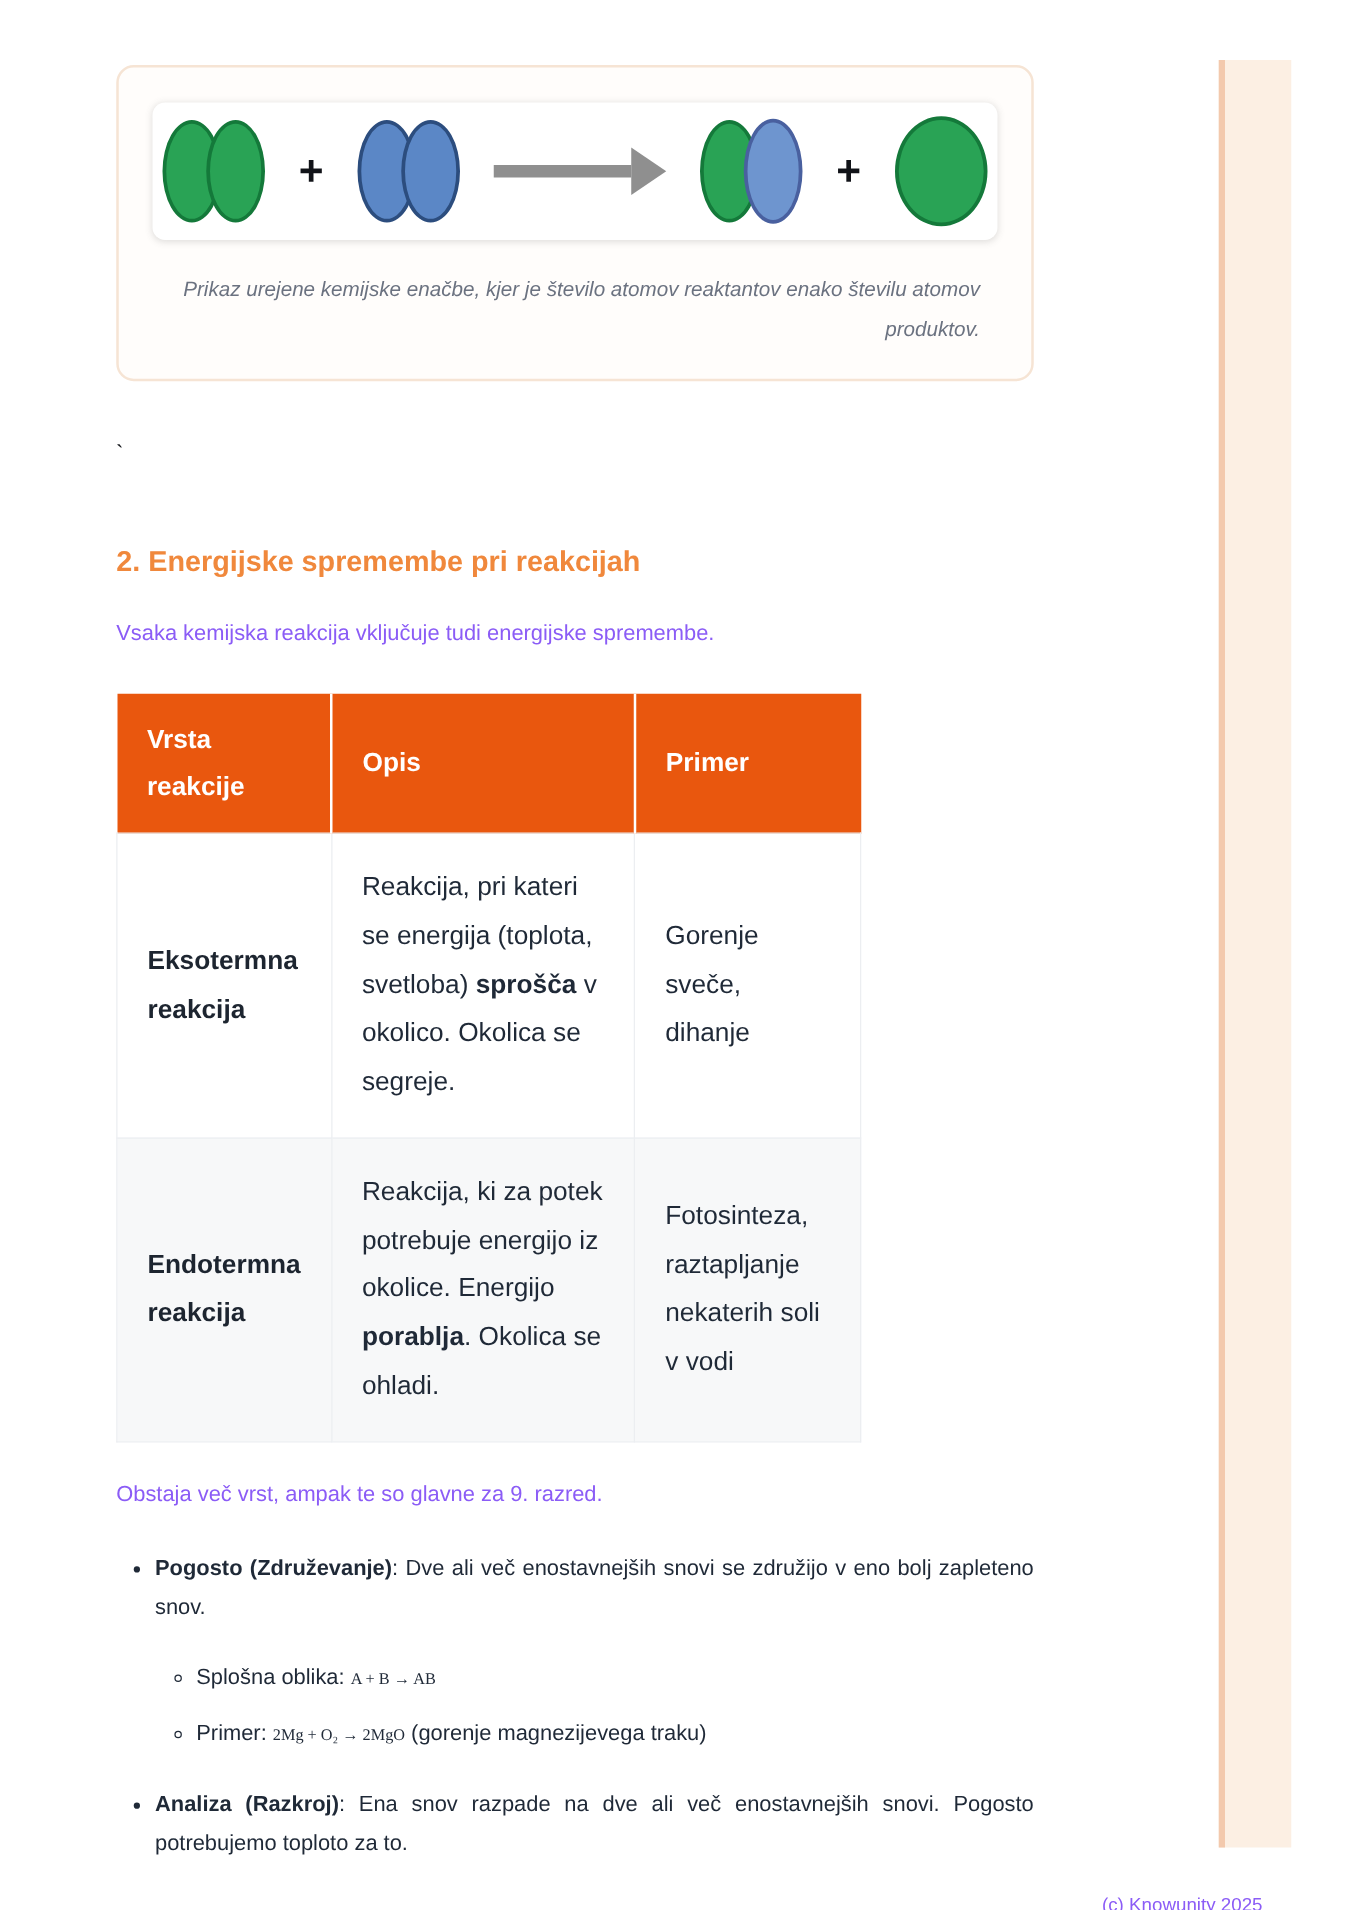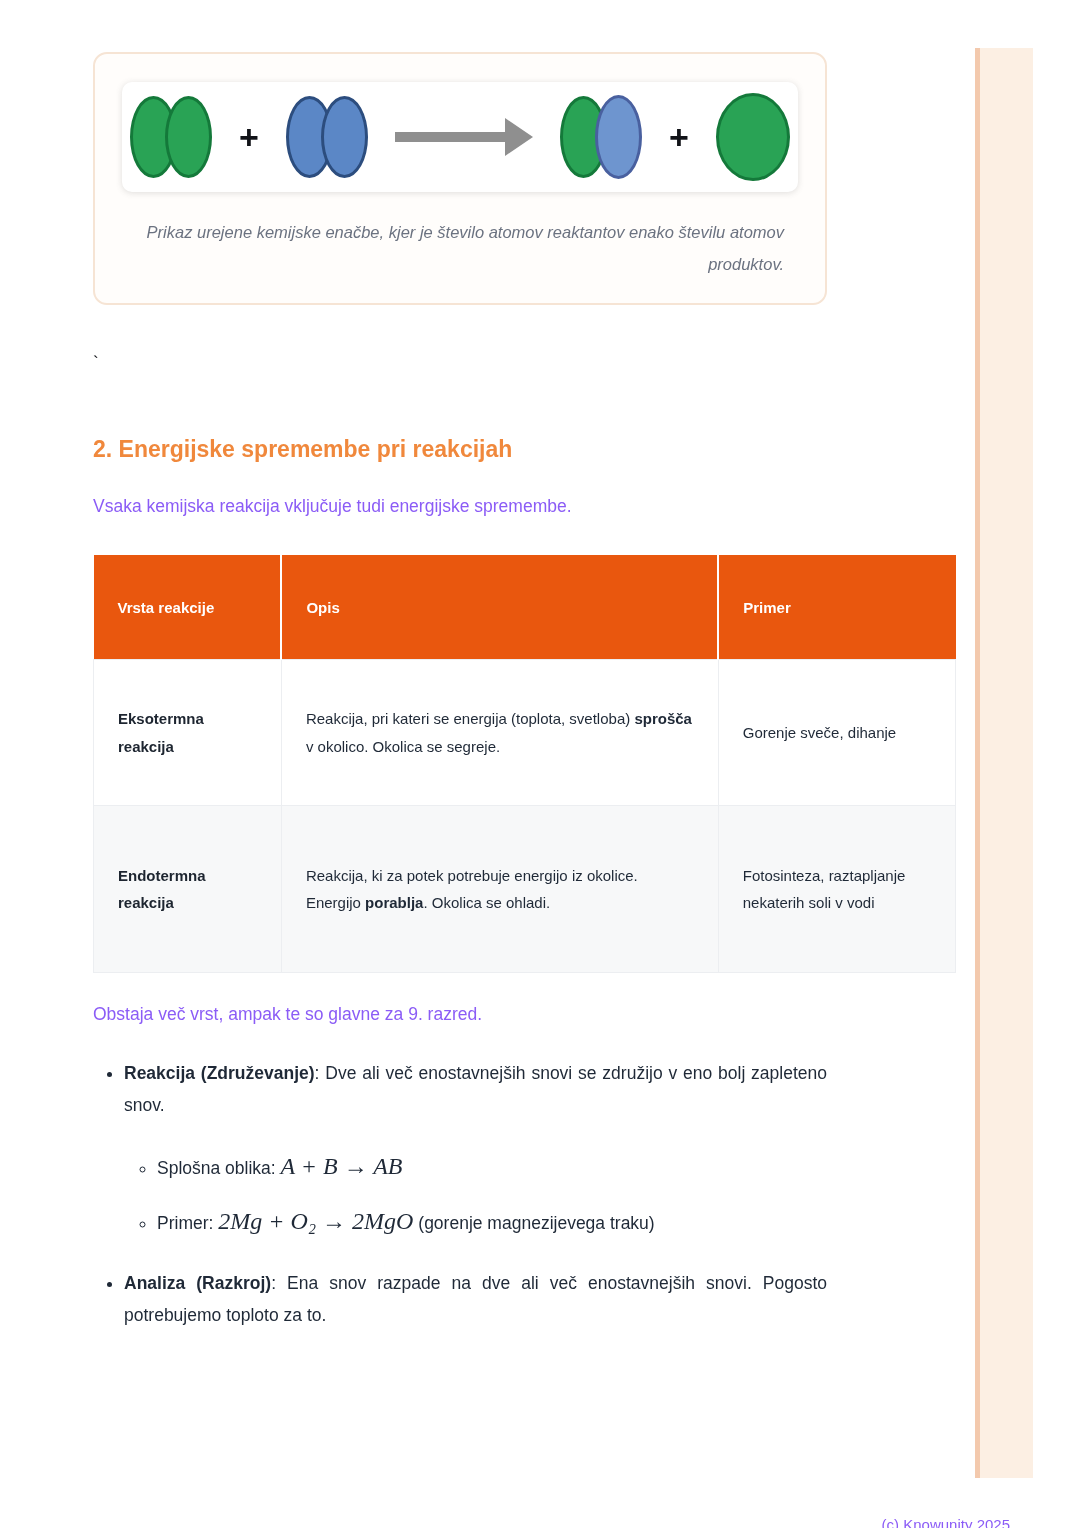--- a/index.html
+++ b/index.html
@@ -107,23 +107,23 @@
   .body-para {
     margin: 27px 0 0 0;
     font-size: 17.5px;
     line-height: 1.6;
     color: #8b5cf6;
   }
 
   
   table.energy-table {
     margin-top: 35px;
-    width: 863px;
+    width: 596px;
     border-collapse: collapse;
-    font-size: 15px;
+    font-size: 21px;
   }
   .energy-table th {
     background: #e9570e;
     color: #ffffff;
     font-weight: 700;
     text-align: left;
     padding: 18px 24px;
     height: 105px;
     vertical-align: middle;
     border-right: 2px solid #ffffff;
@@ -166,22 +166,21 @@
     text-align: left;
   }
   li.sub-item {
     margin-bottom: 17px;
     line-height: 1.6;
     text-align: left;
   }
   li.sub-item:last-child { margin-bottom: 0; }
   .math {
     font-family: "Liberation Serif", serif;
-    font-style: italic;
-    font-size: 24px;
+    font-size: 13px;
   }
 </style>
 </head>
 <body>
 
 <div class="page">
 
   <div class="side-bar"></div>
 
   <div class="footer-credit">(c) Knowunity 2025</div>
@@ -242,21 +241,21 @@
           <td><span>Reakcija, ki za potek potrebuje energijo iz okolice. Energijo </span><span class="bold">porablja</span><span>. Okolica se ohladi.</span></td>
           <td>Fotosinteza, raztapljanje nekaterih soli v vodi</td>
         </tr>
       </tbody>
     </table>
 
     <p class="body-para">Obstaja več vrst, ampak te so glavne za 9. razred.</p>
 
     <ul class="main-list">
       <li class="main-item">
-        <span class="lead-bold">Reakcija (Združevanje)</span><span>: Dve ali več enostavnejših snovi se združijo v eno bolj zapleteno snov.</span>
+        <span class="lead-bold">Pogosto (Združevanje)</span><span>: Dve ali več enostavnejših snovi se združijo v eno bolj zapleteno snov.</span>
         <ul class="sub-list">
           <li class="sub-item"><span>Splošna oblika: </span><span class="math">A + B → AB</span><span></span></li>
           <li class="sub-item"><span>Primer: </span><span class="math">2Mg + O₂ → 2MgO</span><span> (gorenje magnezijevega traku)</span></li>
         </ul>
       </li>
       <li class="main-item">
         <span class="lead-bold">Analiza (Razkroj)</span><span>: Ena snov razpade na dve ali več enostavnejših snovi. Pogosto potrebujemo toploto za to.</span>
       </li>
     </ul>
 

